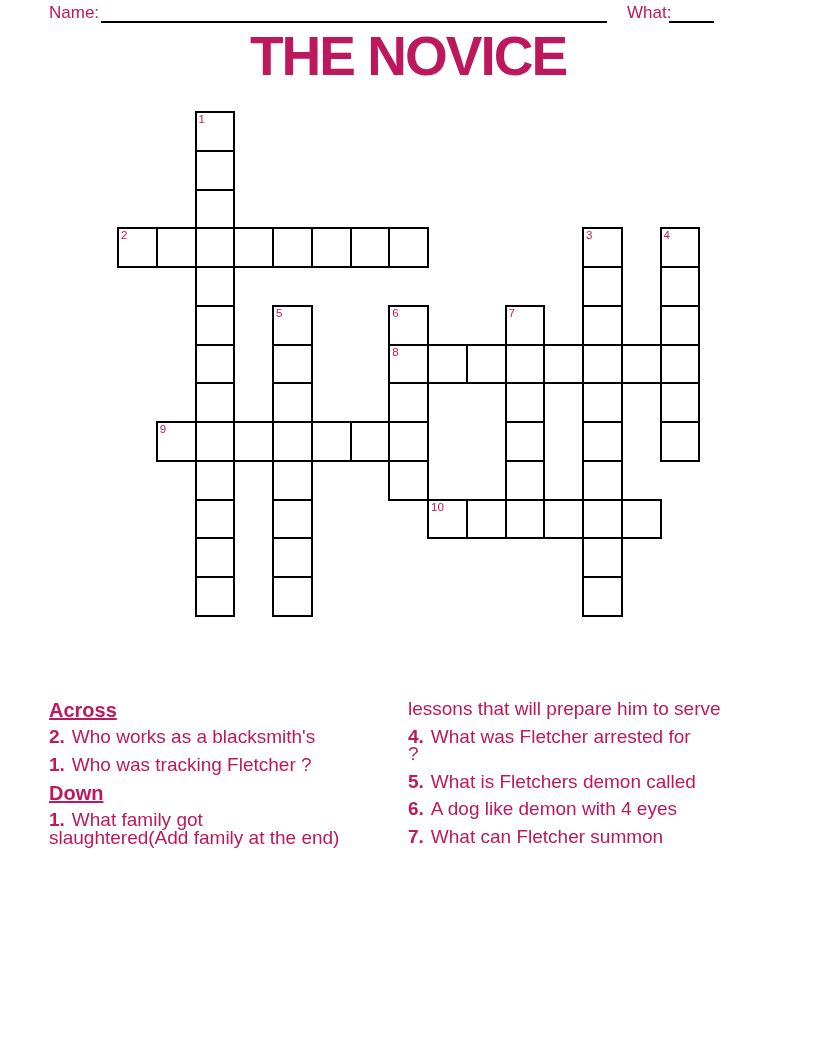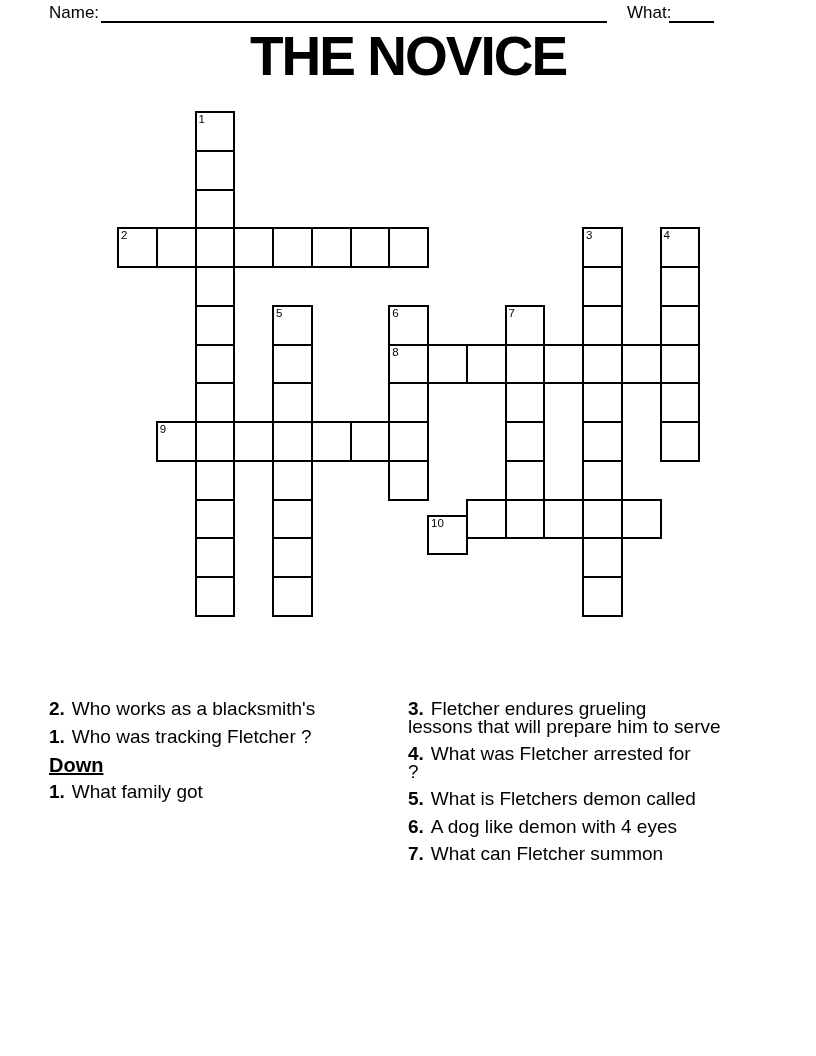--- a/index.html
+++ b/index.html
@@ -1,18 +1,18 @@
 <!DOCTYPE html>
 <html><head>
 <meta charset="utf-8">
 <style>
   html,body{margin:0;padding:0;background:#ffffff;}
   .page{
     position:relative;width:816px;height:1056px;background:#ffffff;
-    font-family:"Liberation Sans",sans-serif;color:#000000;overflow:hidden;
+    font-family:"Liberation Sans",sans-serif;color:#be185d;overflow:hidden;
   }
   
   .hdr-label{position:absolute;top:3px;font-size:17px;line-height:19px;}
   #name-label{left:49px;}
   #date-label{left:627px;}
   .write-line{position:absolute;top:2px;height:19px;border-bottom:2px solid #000;}
   #name-line{left:101px;width:506px;}
   #date-line{left:669px;width:45px;}
   
   .title{
@@ -121,59 +121,60 @@
       <div class="cell" style="left: 387.5px; top: 310px;"></div>
       <div class="cell" style="left: 465px; top: 310px;"></div>
       <div class="cell" style="left: 542.5px; top: 310px;"></div>
       <div class="cell" style="left: 77.5px; top: 348.75px;"></div>
       <div class="cell" style="left: 155px; top: 348.75px;"></div>
       <div class="cell" style="left: 271.25px; top: 348.75px;"></div>
       <div class="cell" style="left: 387.5px; top: 348.75px;"></div>
       <div class="cell" style="left: 465px; top: 348.75px;"></div>
       <div class="cell" style="left: 77.5px; top: 387.5px;"></div>
       <div class="cell" style="left: 155px; top: 387.5px;"></div>
-      <div class="cell" style="left: 310px; top: 387.5px; margin-top: 16px;">
+      <div class="cell" style="left: 310px; top: 387.5px;">
         <span class="num">10</span>
       </div>
       <div class="cell" style="left: 348.75px; top: 387.5px;"></div>
       <div class="cell" style="left: 387.5px; top: 387.5px;"></div>
       <div class="cell" style="left: 426.25px; top: 387.5px;"></div>
       <div class="cell" style="left: 465px; top: 387.5px;"></div>
       <div class="cell" style="left: 503.75px; top: 387.5px;"></div>
       <div class="cell" style="left: 77.5px; top: 426.25px;"></div>
       <div class="cell" style="left: 155px; top: 426.25px;"></div>
       <div class="cell" style="left: 465px; top: 426.25px;"></div>
       <div class="cell" style="left: 77.5px; top: 465px;"></div>
       <div class="cell" style="left: 155px; top: 465px;"></div>
       <div class="cell" style="left: 465px; top: 465px;"></div>
     </div>
 
   <div class="clue-col" id="col-left">
+    <h2 class="clue-head">Across</h2>
     <div id="across-list">
         <div class="clue">
           <div class="clue-line"><span class="cnum">2.</span>Who works as a blacksmith's</div>
         </div>
         <div class="clue">
         </div>
         <div class="clue">
           <div class="clue-line"><span class="cnum">1.</span>Who was tracking Fletcher ?</div>
         </div>
       </div>
     <h2 class="clue-head">Down</h2>
     <div id="down-list-left">
         <div class="clue">
           <div class="clue-line"><span class="cnum">1.</span>What family got</div>
+          <div class="clue-line">slaughtered(Add family at the end)</div>
         </div>
       </div>
   </div>
 
   <div class="clue-col" id="col-right">
     <div id="down-list-right">
         <div class="clue">
-          <div class="clue-line"><span class="cnum">3.</span>Fletcher endures grueling</div>
           <div class="clue-line">lessons that will prepare him to serve</div>
         </div>
         <div class="clue">
           <div class="clue-line"><span class="cnum">4.</span>What was Fletcher arrested for</div>
           <div class="clue-line">?</div>
         </div>
         <div class="clue">
           <div class="clue-line"><span class="cnum">5.</span>What is Fletchers demon called</div>
         </div>
         <div class="clue">

